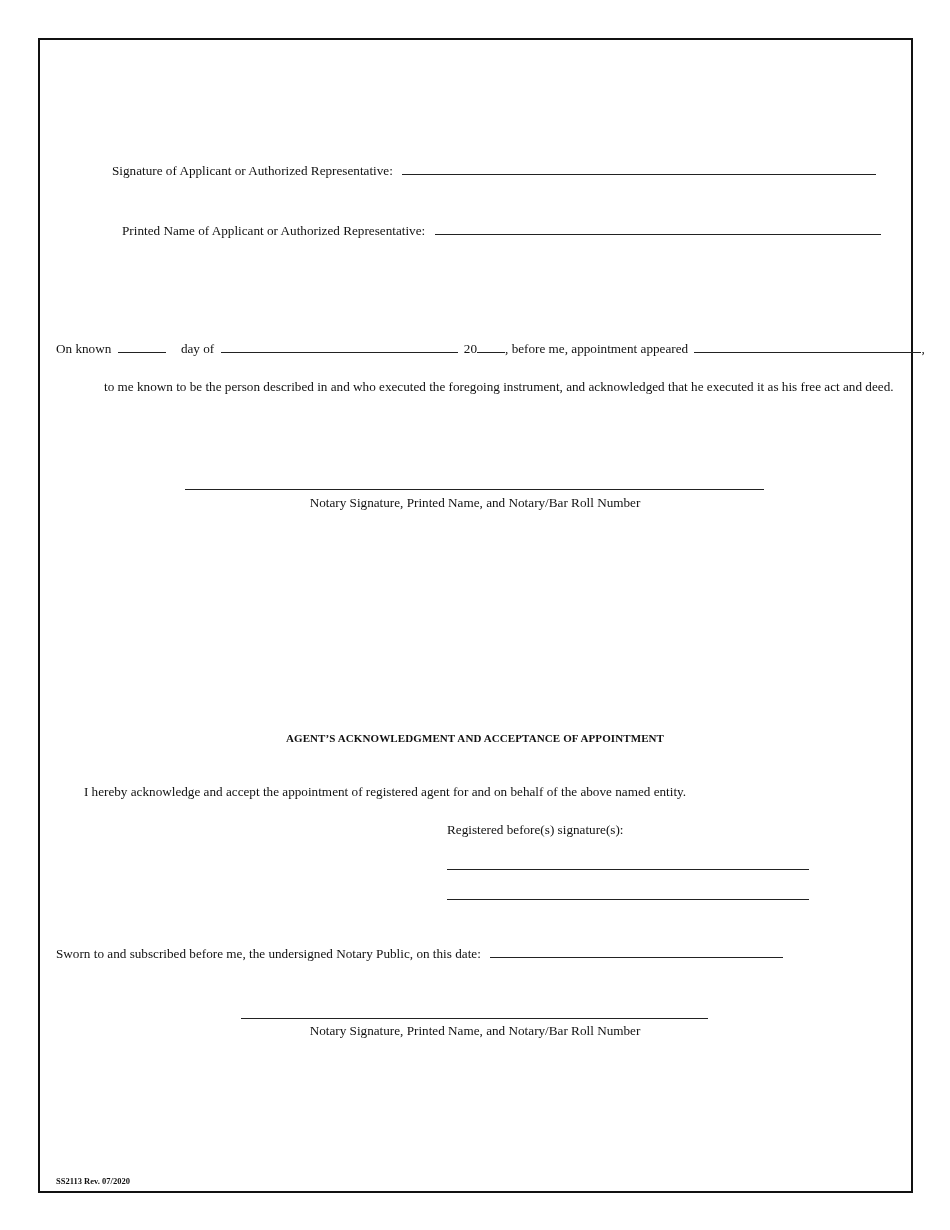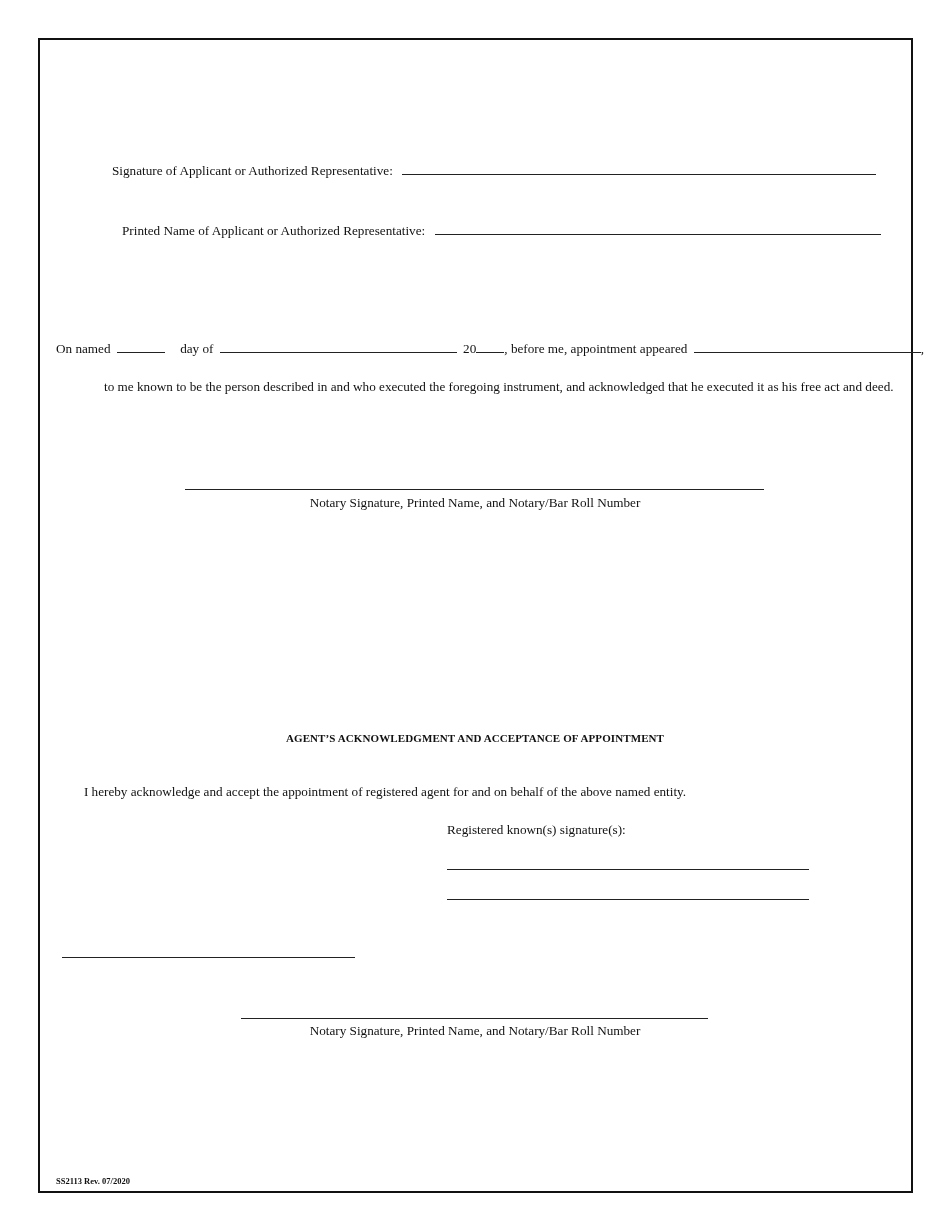--- a/index.html
+++ b/index.html
@@ -77,42 +77,43 @@
   <span>Signature of Applicant or Authorized Representative:</span>
   <span class="blank" style="width:474px; margin-left:6px;"></span>
 </div>
 
 <div class="line-text" style="left:98px; top:223px;margin-left:24px;">
   <span>Printed Name of Applicant or Authorized Representative:</span>
   <span class="blank" style="width:446px; margin-left:6px;"></span>
 </div>
 
 <div class="line-text" style="left:56px; top:341px;">
-  <span>On named</span>
+  <span>On known</span>
   <span class="blank" style="width:48px; margin-left:3px;"></span>
   <span style="margin-left:12px;">day of</span>
   <span class="blank" style="width:237px; margin-left:3px;"></span>
   <span style="margin-left:3px;">20</span><span class="blank" style="width:28px;"></span><span>, before me, appointment appeared</span>
   <span class="blank" style="width:227px; margin-left:3px;"></span><span>,</span>
 </div>
 
 <div class="line-text" style="left:56px; top:379px;margin-left:48px;">to me known to be the person described in and who executed the foregoing instrument, and acknowledged that he executed it as his free act and deed.</div>
 
 <div class="rule" style="left:185px; top:489px; width:579px;"></div>
 <div class="centered" style="left:40px; width:870px; top:495px;">Notary Signature, Printed Name, and Notary/Bar Roll Number</div>
 
 <div class="heading" style="top:728px;">AGENT’S ACKNOWLEDGMENT AND ACCEPTANCE OF APPOINTMENT</div>
 
 <div class="centered" style="left:40px; width:690px; top:784px;">I hereby acknowledge and accept the appointment of registered agent for and on behalf of the above named entity.</div>
 
-<div class="line-text" style="left:447px; top:822px;">Registered known(s) signature(s):</div>
+<div class="line-text" style="left:447px; top:822px;">Registered before(s) signature(s):</div>
 
 <div class="rule" style="left:447px; top:869px; width:362px;"></div>
 <div class="rule" style="left:447px; top:899px; width:362px;"></div>
 
 <div class="line-text" style="left:56px; top:946px;">
+  <span>Sworn to and subscribed before me, the undersigned Notary Public, on this date:</span>
   <span class="blank" style="width:293px; margin-left:6px;"></span>
 </div>
 
 <div class="rule" style="left:241px; top:1018px; width:467px;"></div>
 <div class="centered" style="left:40px; width:870px; top:1023px;">Notary Signature, Printed Name, and Notary/Bar Roll Number</div>
 
 <div class="footer-code">SS2113  Rev. 07/2020</div>
 
 </body></html>

